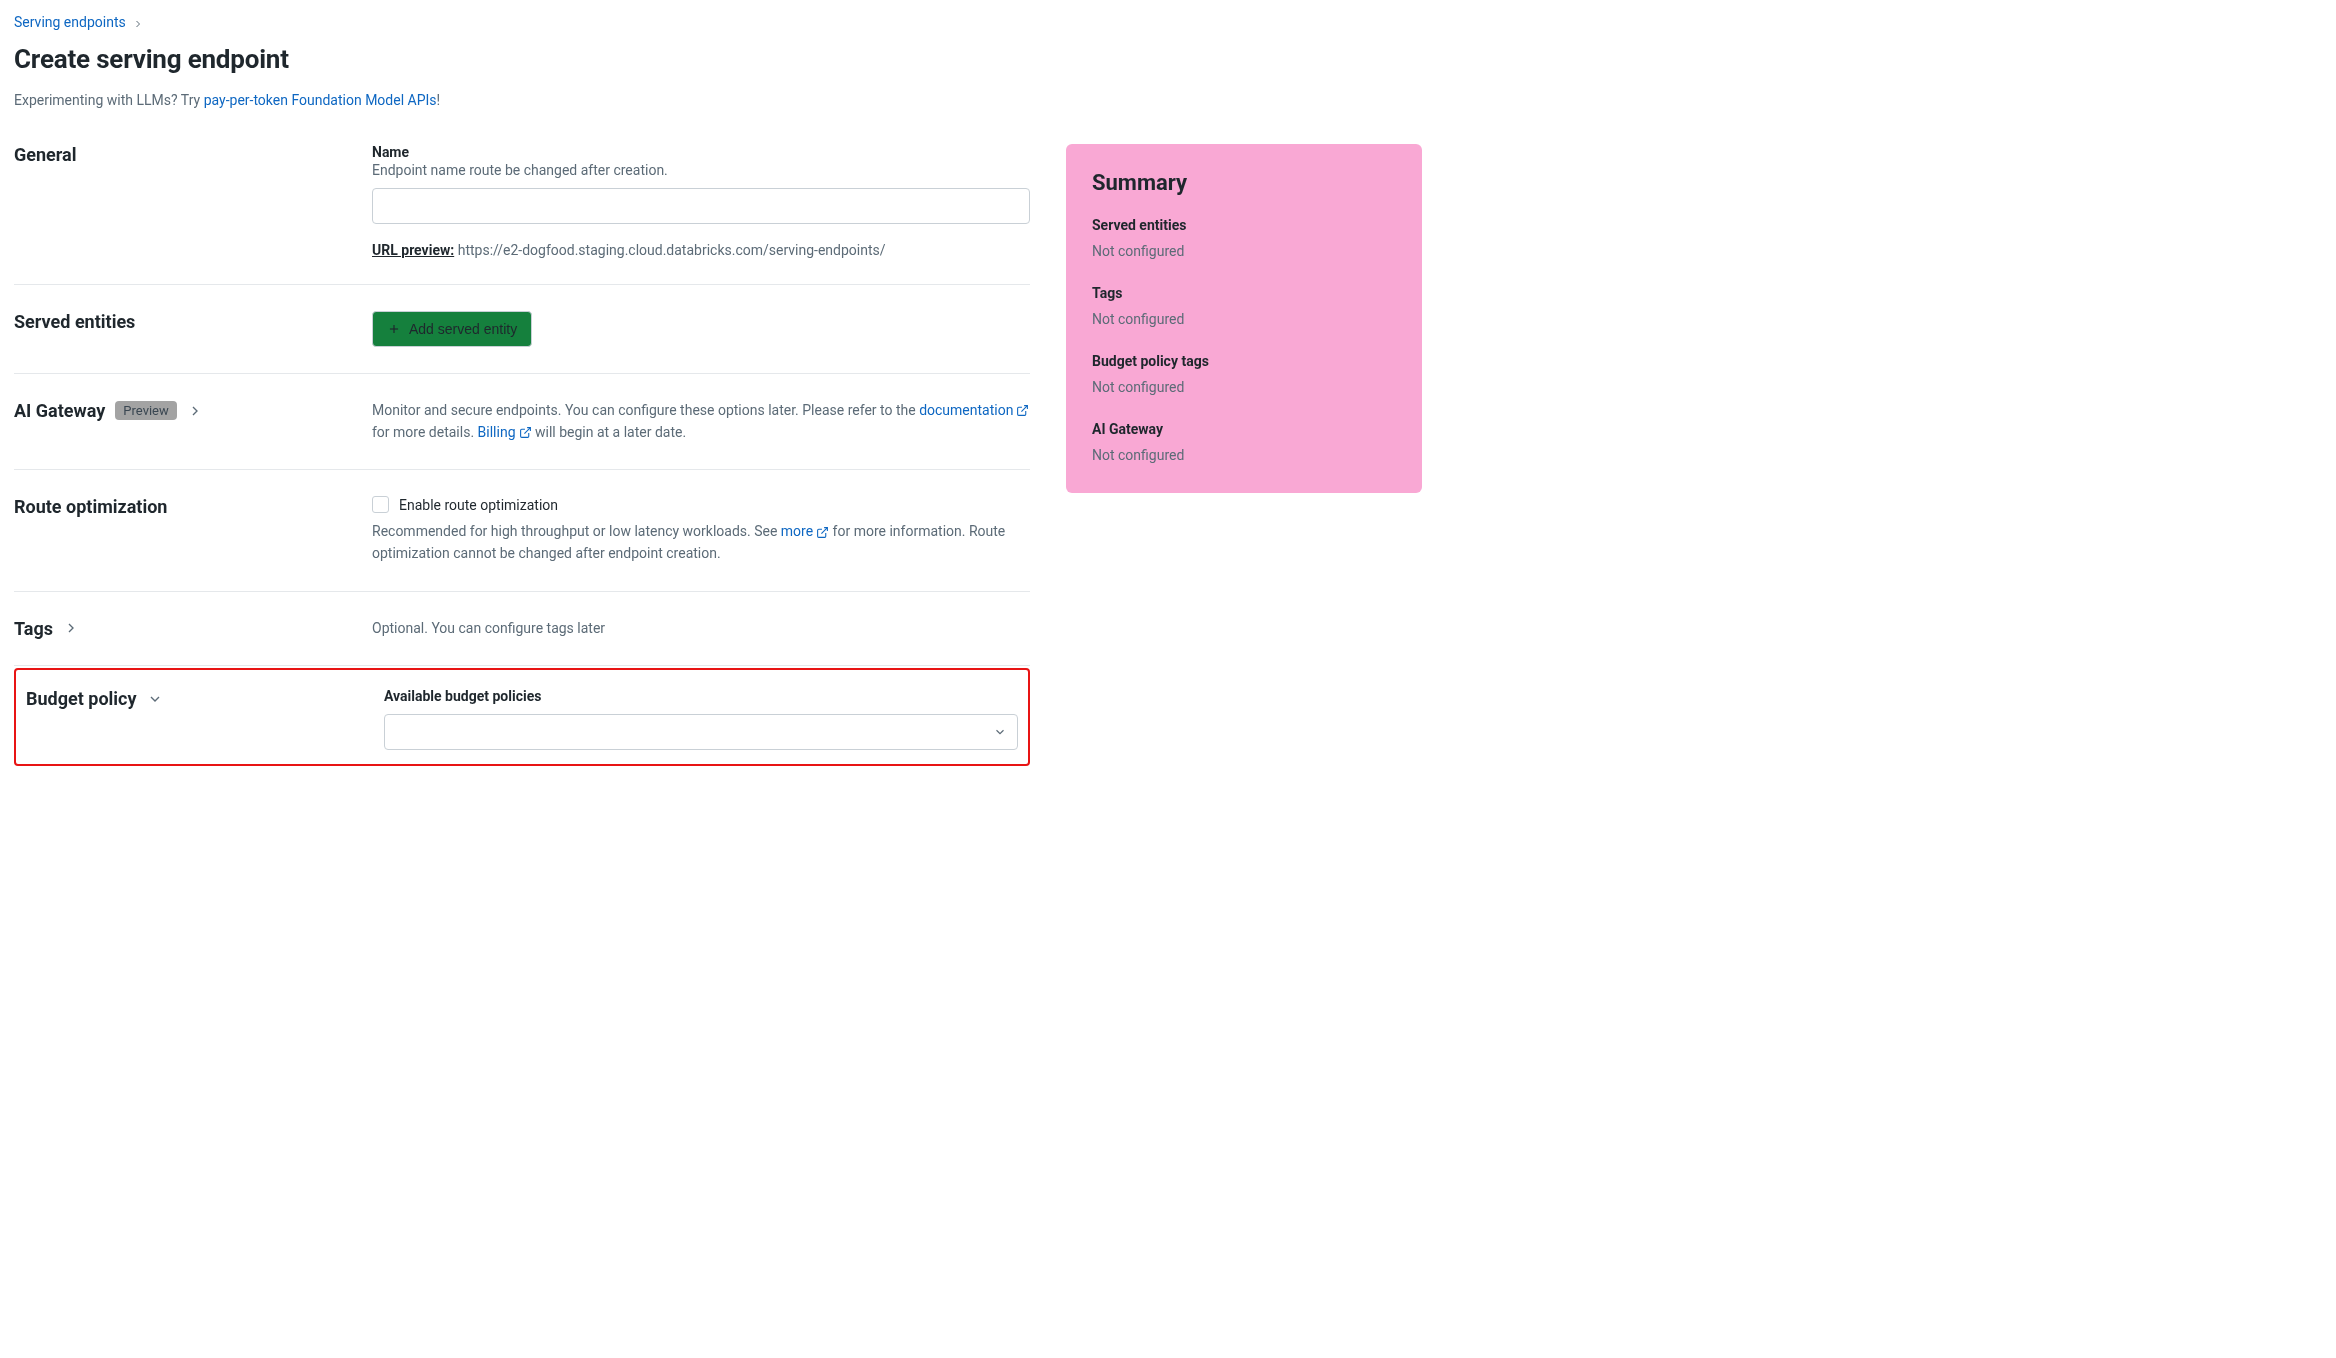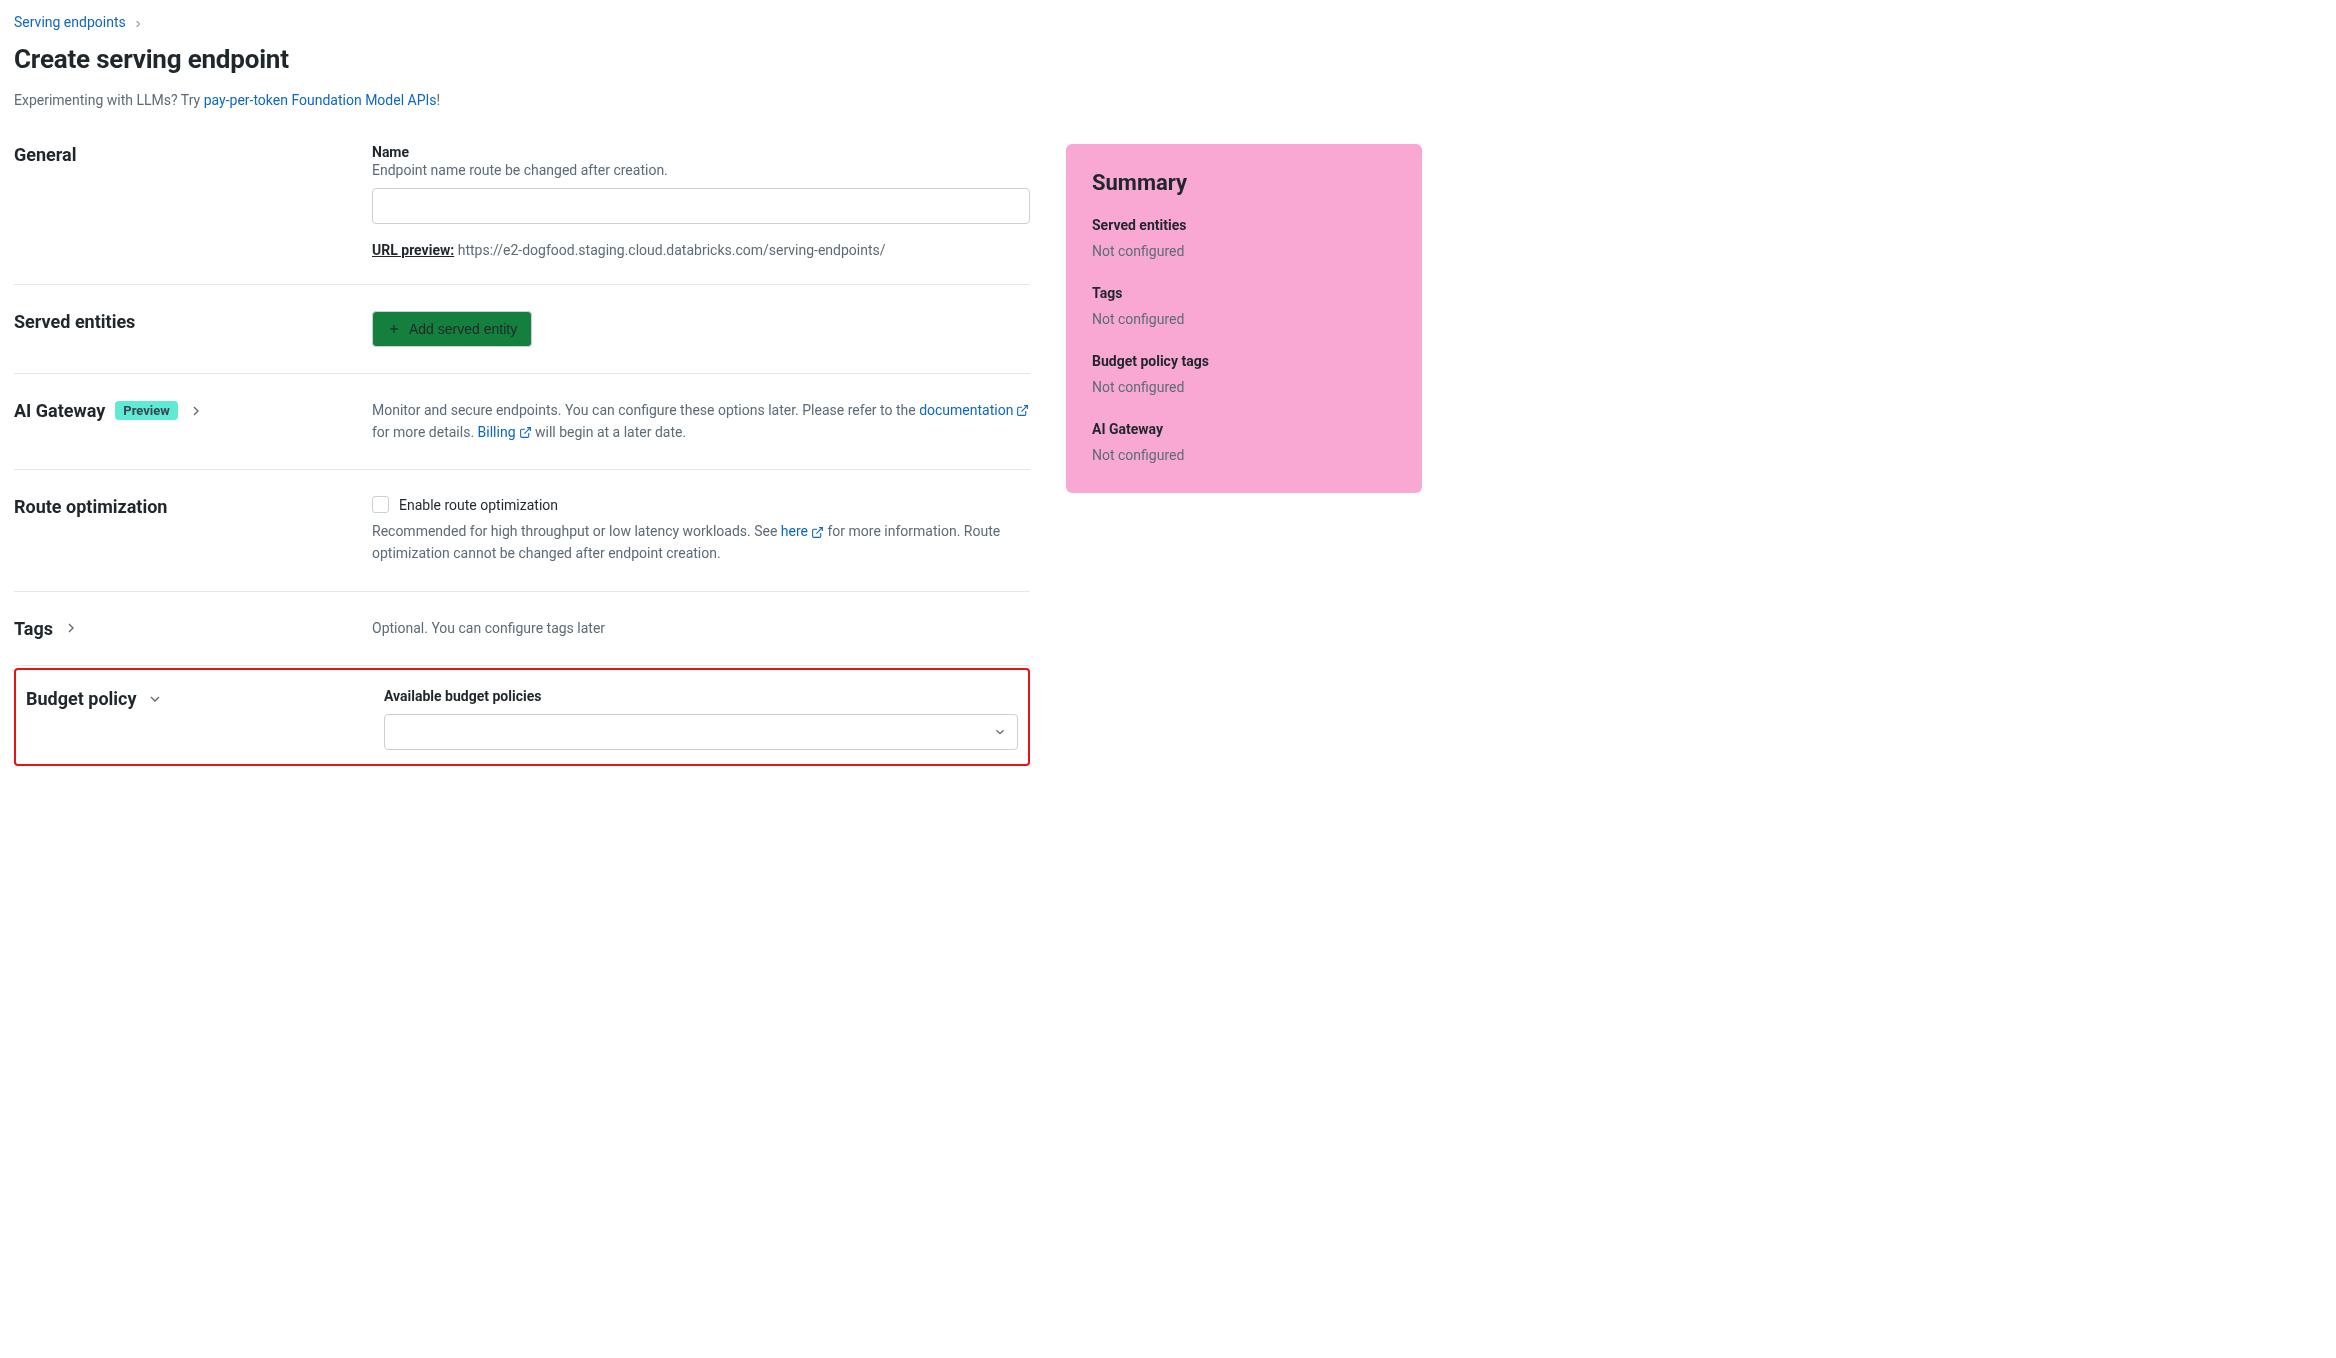--- a/index.html
+++ b/index.html
@@ -98,26 +98,26 @@
     border-radius: 4px;
     height: 36px;
     padding: 0 14px;
     font-size: 14px;
     cursor: pointer;
     color: #1f272d;
   }
   .plus-icon { width: 14px; height: 14px; stroke: #1f272d; }
   .pill {
     display: inline-block;
-    background: #5eead4;
+    background: #a3a3a3;
     color: #3a4752;
     padding: 2px 8px;
     border-radius: 4px;
     font-size: 13px;
-    font-weight: 700;
+    font-weight: 400;
   }
   .ext-link {
     display: inline-flex;
     align-items: center;
     gap: 3px;
     color: #0e67c2;
   }
   .extlnk-icon { width:13px; height:13px; }
   .para {
     color: #5c6b77;
@@ -273,21 +273,21 @@
       <div class="section-left">
         <div class="section-heading">Route optimization</div>
       </div>
       <div class="section-right">
         <div class="checkbox-row">
           <div class="checkbox-box"></div>
           <span>Enable route optimization</span>
         </div>
         <p class="para">
           <span>Recommended for high throughput or low latency workloads. See </span><a href="#" class="ext-link">
-              <span>here</span>
+              <span>more</span>
               <svg class="extlnk-icon" viewBox="0 0 24 24" fill="none" stroke="#0e67c2" stroke-width="2">
                 <path d="M18 13v6a2 2 0 0 1-2 2H5a2 2 0 0 1-2-2V8a2 2 0 0 1 2-2h6"></path>
                 <polyline points="15 3 21 3 21 9"></polyline>
                 <line x1="10" y1="14" x2="21" y2="3"></line>
               </svg>
             </a><span> for more information. Route optimization cannot be changed after endpoint creation.</span>
         </p>
       </div>
     </div>
 

